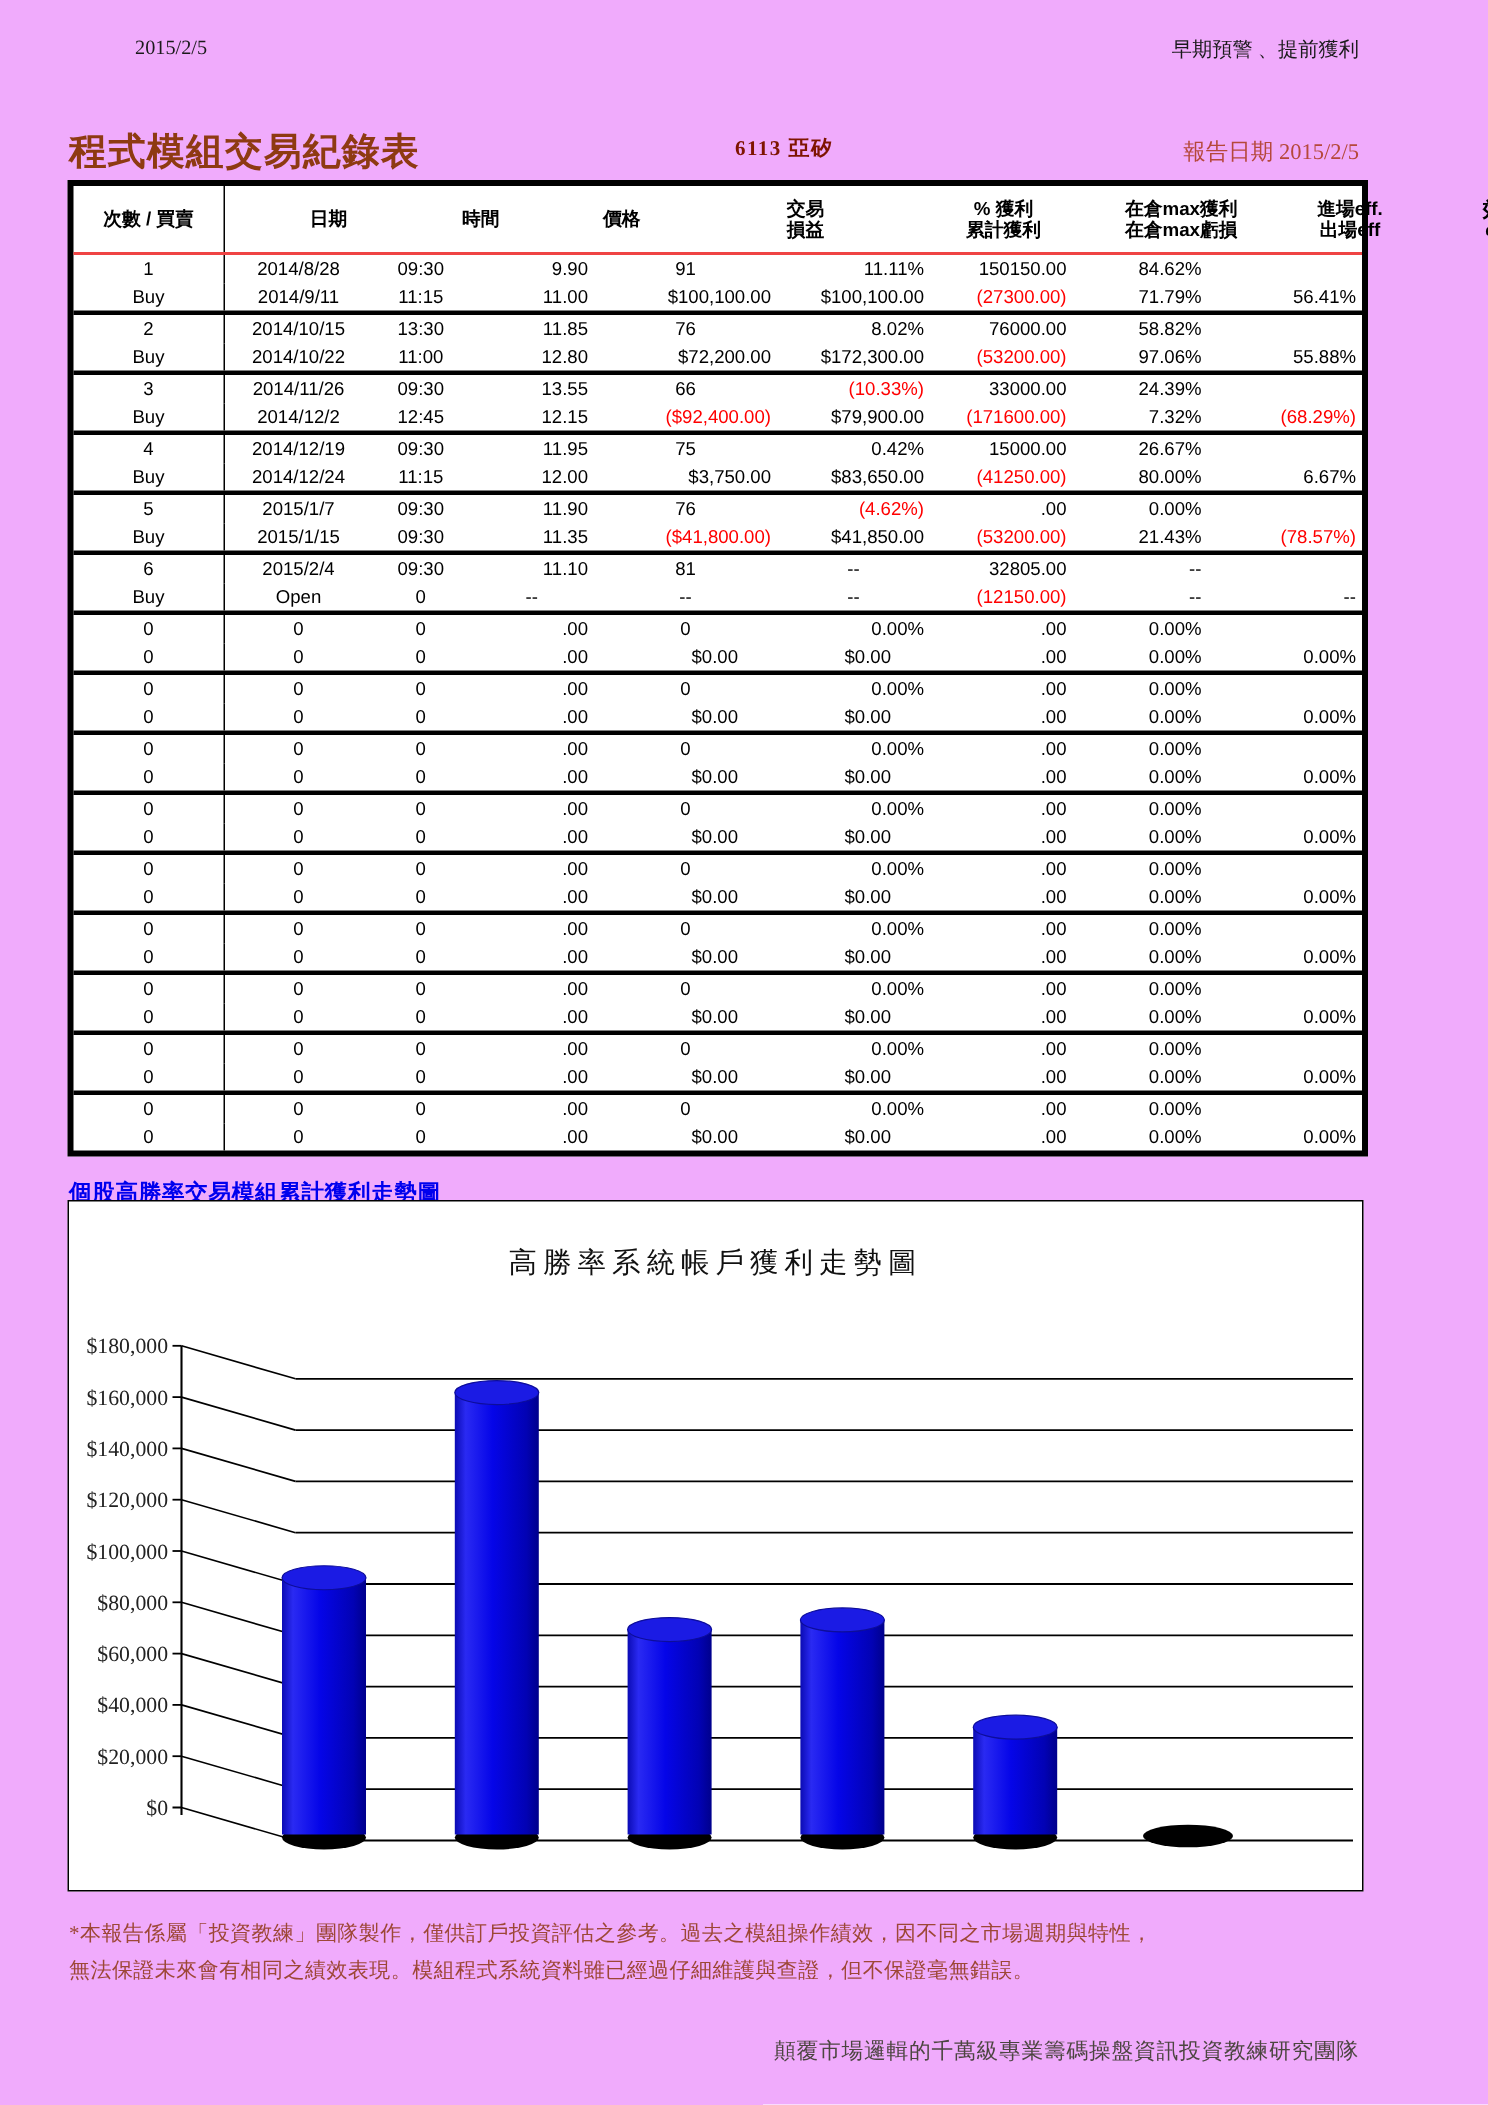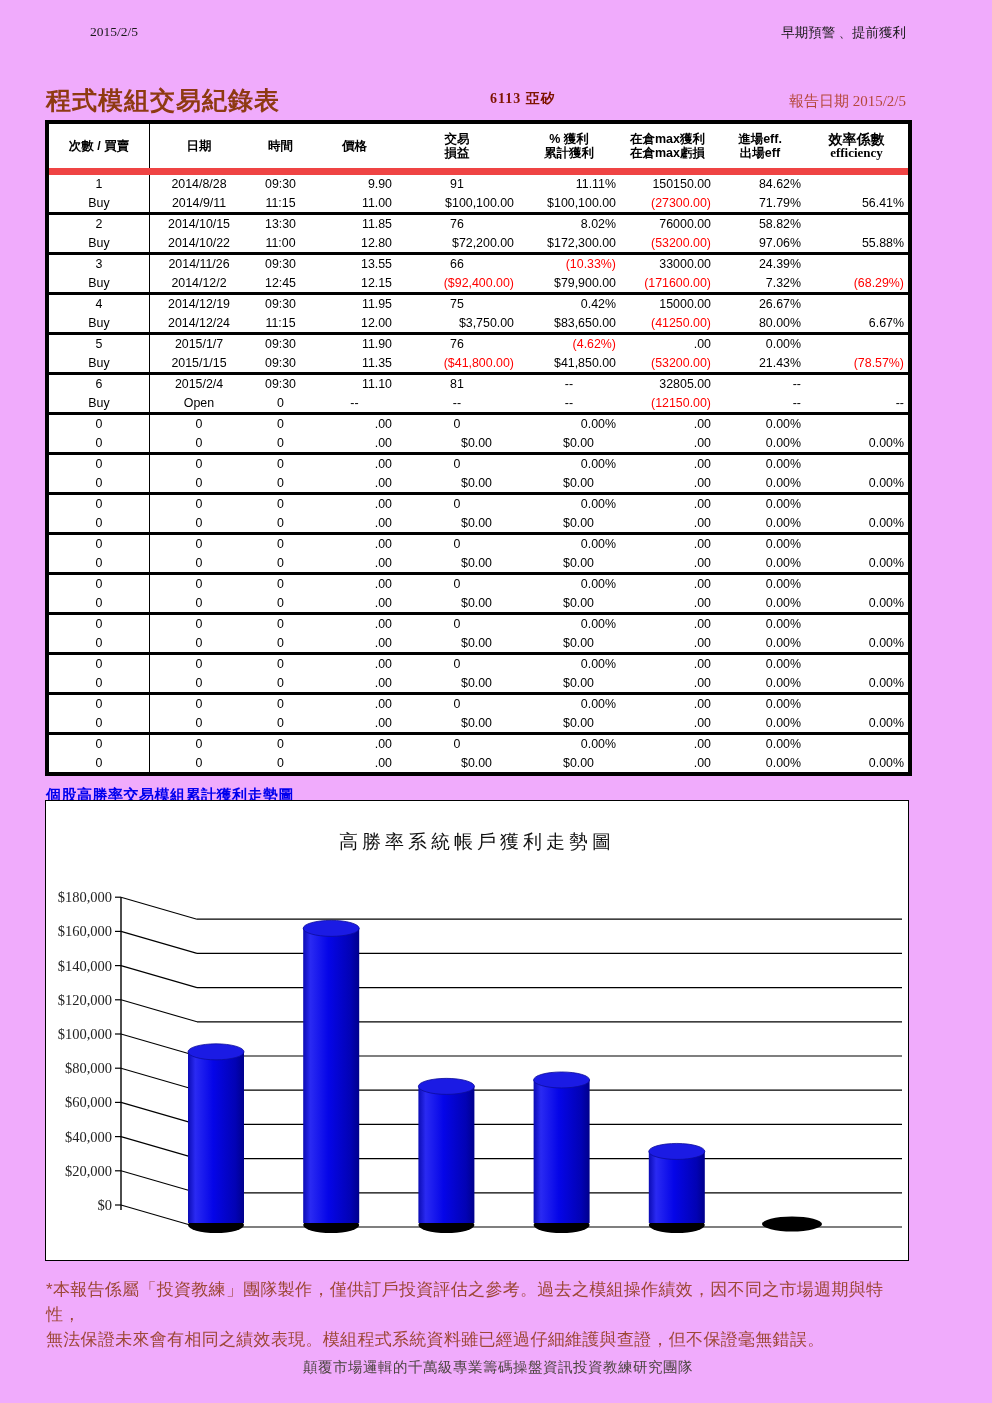--- a/index.html
+++ b/index.html
@@ -16,21 +16,21 @@
   .rep-title{position:absolute;left:0;top:0;margin:0;font-size:25px;font-weight:bold;
              color:#8e3a12;letter-spacing:1px;font-family:"Liberation Sans",sans-serif;text-align:right;}
   .stock-id{position:absolute;left:444px;top:6px;font-size:14px;font-weight:bold;color:#7e1400;
             font-family:"Liberation Serif",serif;letter-spacing:1px;}
   .rep-date{position:absolute;right:0;top:8px;font-size:15px;color:#b5483a;
             font-family:"Liberation Serif",serif;}
 
   
   .ttable{position:absolute;left:45px;top:120px;width:859px;border:4px solid #000;background:#fff;}
   .grid{display:grid;grid-template-columns:101px 98px 65px 83px 122px 102px 95px 90px 103px;}
-  .thead{border-bottom:7px solid #ef4444;}
+  .thead{border-bottom:2px solid #ef4444;gap:20px;}
   .hcell{height:44px;display:flex;flex-direction:column;justify-content:center;align-items:center;
          font-weight:bold;font-size:12.5px;line-height:14.5px;color:#000;overflow:hidden;white-space:nowrap;}
   .hcell:first-child{border-right:1.5px solid #000;}
   .hcell .big{font-size:14px;}
   .hcell .eff{font-family:"Liberation Serif",serif;font-size:13px;}
   .block{border-bottom:3px solid #000;}
   .block:last-child{border-bottom:none;}
   .trow{height:18.5px;}
   .cell{height:18.5px;line-height:18.5px;font-size:12.4px;color:#000;overflow:hidden;
         white-space:nowrap;padding:0 4px;}
@@ -45,25 +45,25 @@
               color:#0000ee;text-decoration:underline;letter-spacing:.5px;margin-top:12px;}
 
   
   .chartbox{position:absolute;left:45px;top:800px;width:862px;height:459px;border:1.5px solid #000;background:#fff;}
   .ctitle{position:absolute;left:0;right:0;top:28px;text-align:center;font-size:19px;color:#111;
           font-family:Liberation Serif, serif;letter-spacing:4px;}
   .chartbox svg{position:absolute;left:0;top:0;}
 
   
   .disclaimer{position:absolute;left:46px;top:1277px;right:88px;color:#9d4736;
-              font-size:17px;line-height:25px;letter-spacing:.3px;}
+              font-size:14px;line-height:25px;letter-spacing:.3px;font-family:Liberation Serif, serif;}
 
   
   .bottom-row{position:absolute;top:1358px;left:90px;right:86px;display:flex;
-              justify-content:center;font-size:14.5px;color:#4c4540;letter-spacing:.5px;}
+              justify-content:flex-end;font-size:14.5px;color:#4c4540;letter-spacing:.5px;}
 </style>
 </head>
 <body>
 
 <div class="page">
 
   <div class="top-row">
     <span>2015/2/5</span>
     <span>早期預警 、提前獲利</span>
   </div>

